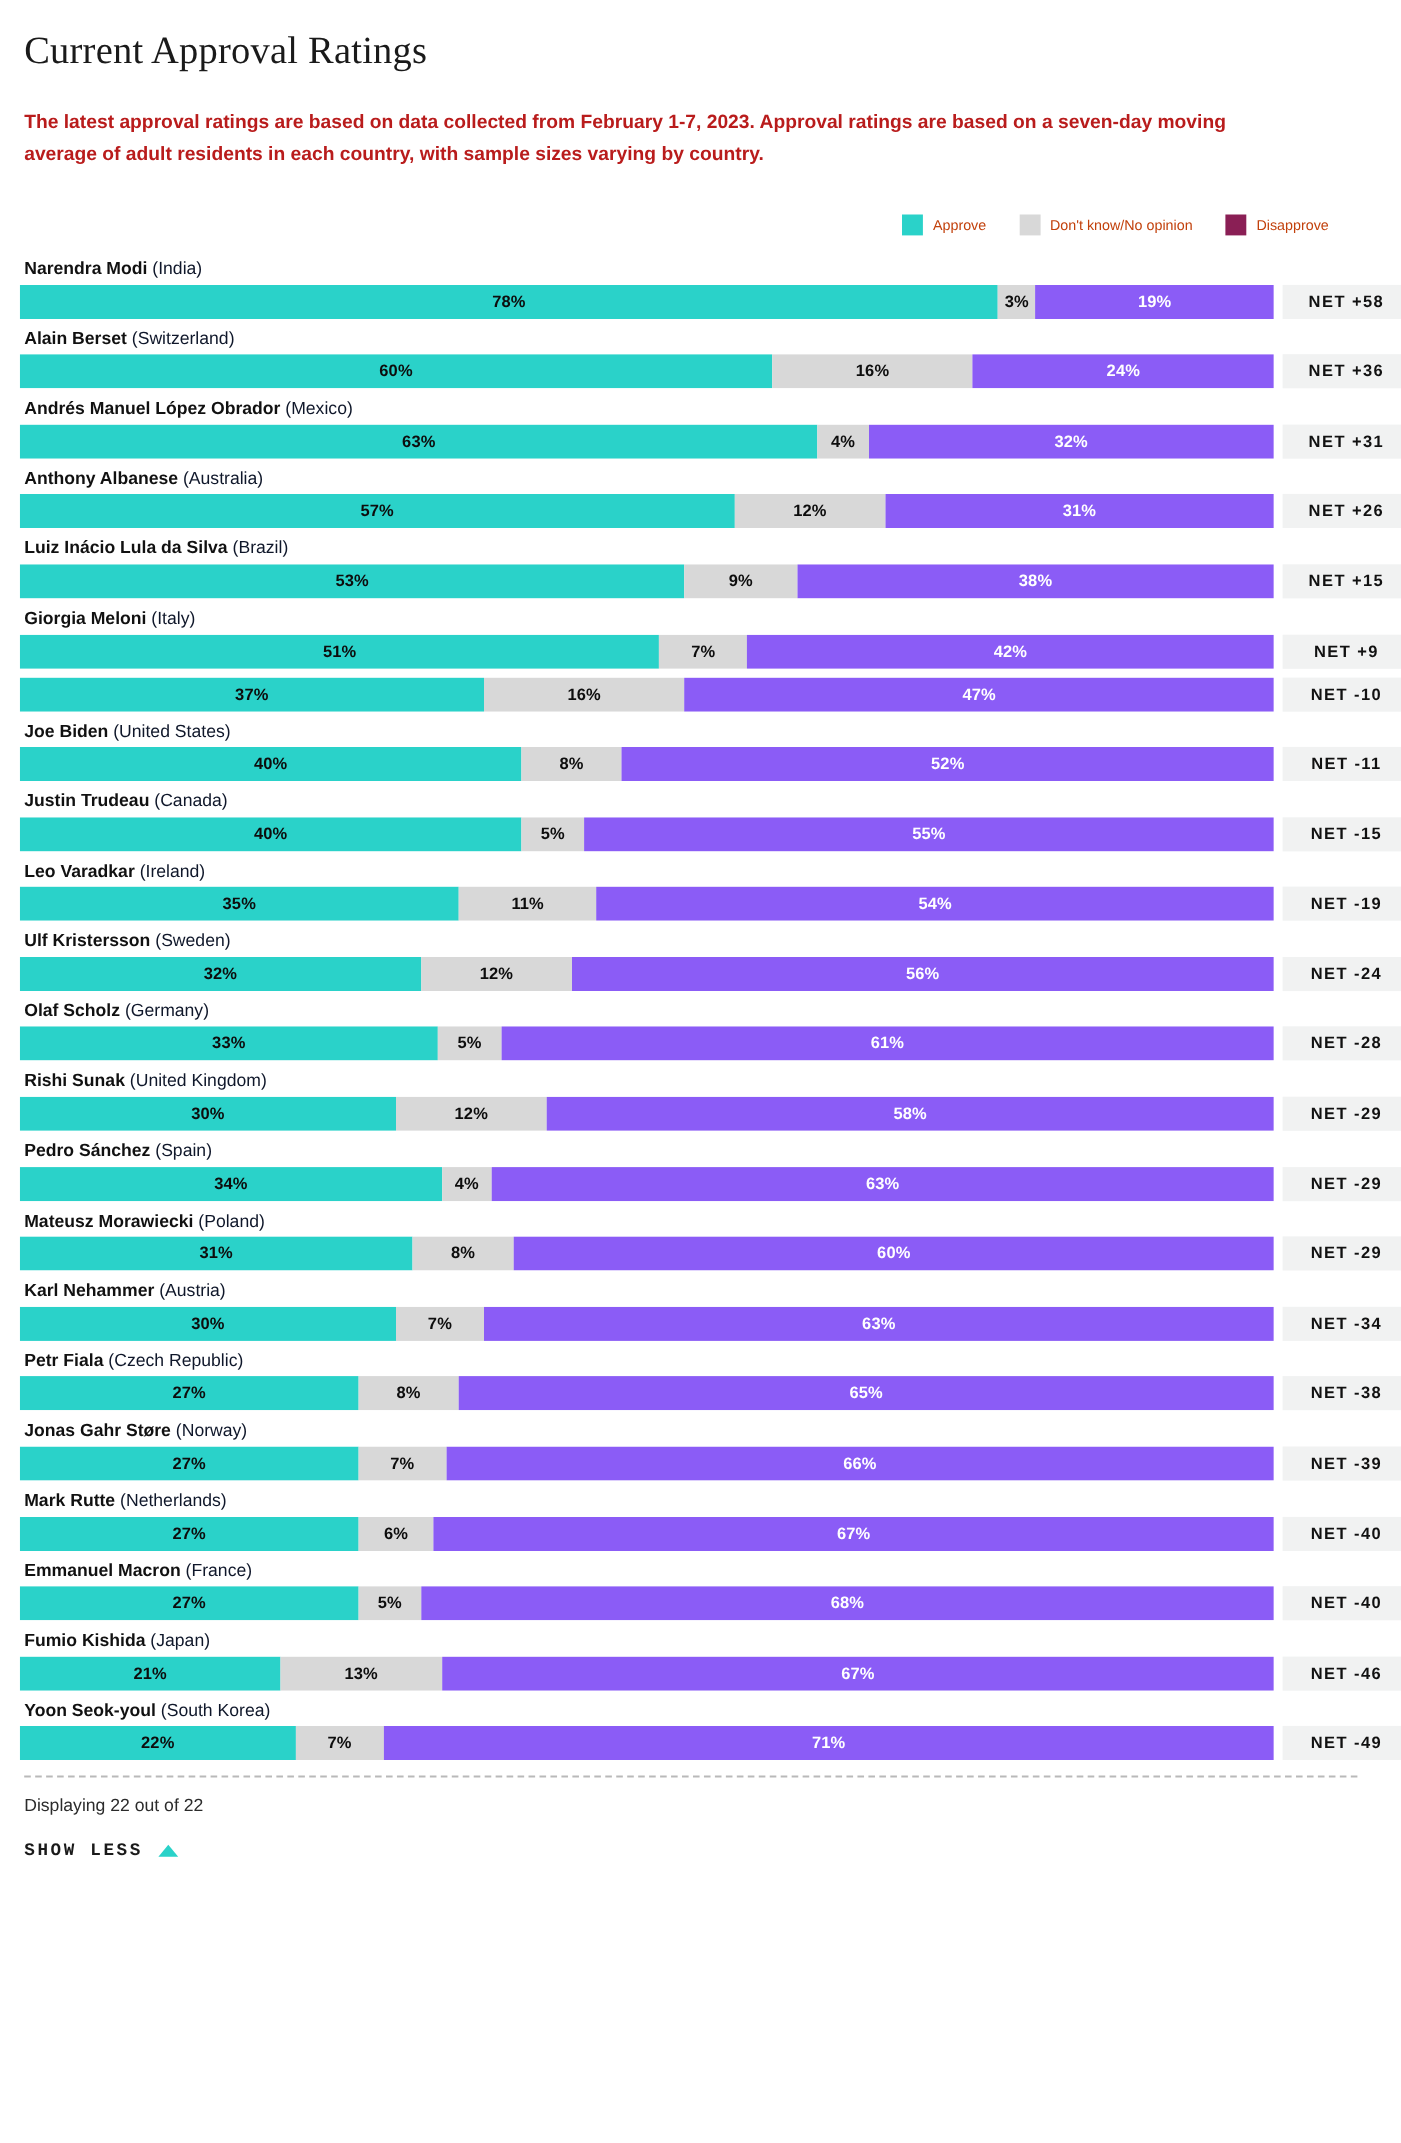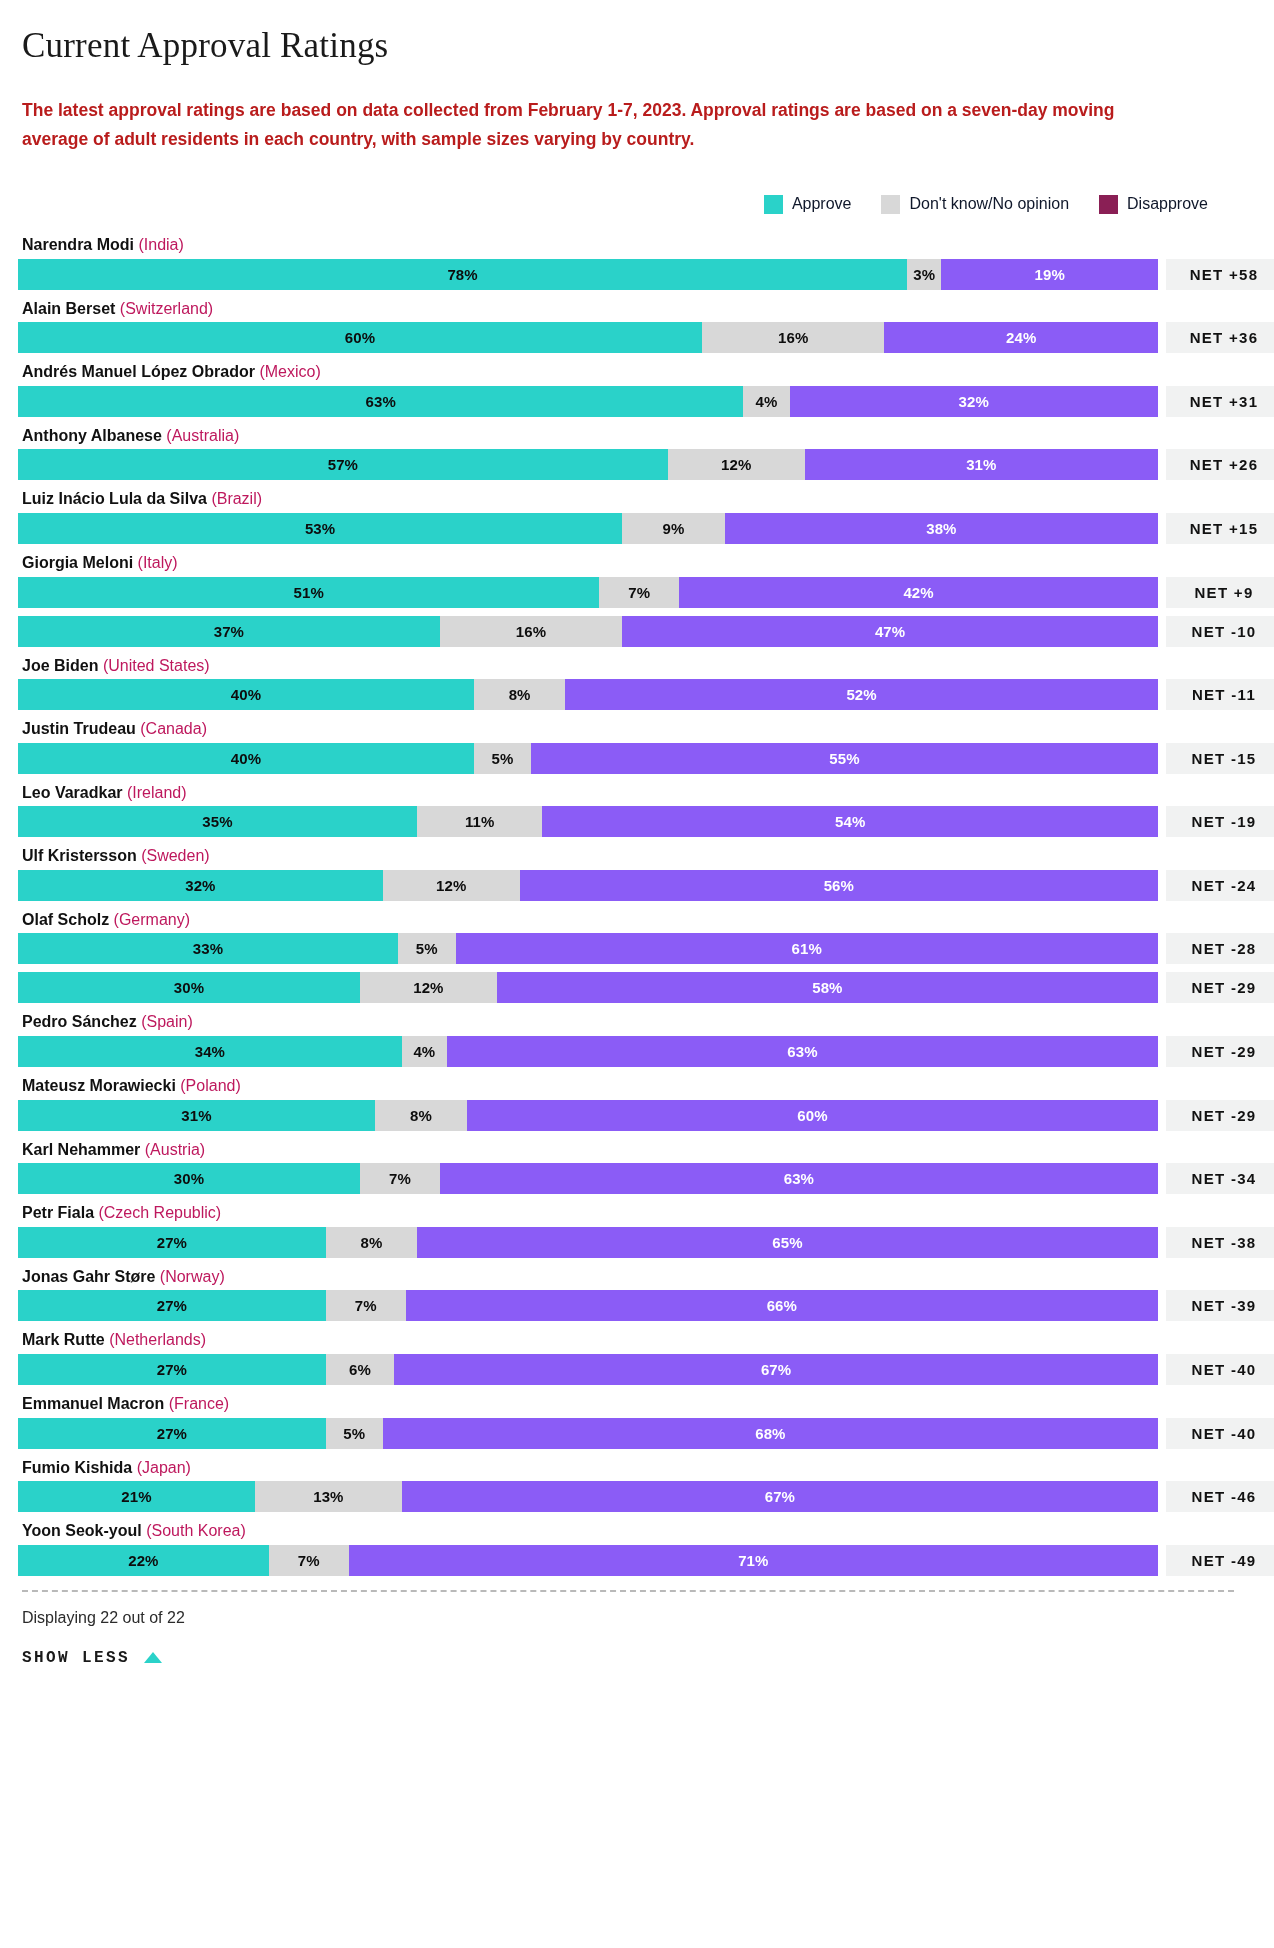--- a/index.html
+++ b/index.html
@@ -52,22 +52,22 @@
     align-items: center;
     gap: 9px;
   }
   .legend-swatch {
     width: 19px;
     height: 19px;
     display: block;
     flex: 0 0 auto;
   }
   .legend-label {
-    font-size: 16px;
-    color: #0f172a;
+    font-size: 13px;
+    color: #c2410c;
     line-height: 1;
   }
   
   .chart {
     margin-top: 20px;
   }
   .row {
     margin-bottom: 8px;
   }
   .row-label {
@@ -75,21 +75,21 @@
     line-height: 1.35;
     margin: 0 0 3px 4px;
     color: #111111;
     white-space: nowrap;
   }
   .row-label .person {
     font-weight: 700;
   }
   .row-label .country {
     font-weight: 400;
-    color: #be185d;
+    color: #0f172a;
   }
   .row-bar {
     display: flex;
     align-items: stretch;
     height: 31px;
   }
   .bar-track {
     display: flex;
     flex: 0 0 1140px;
     width: 1140px;
@@ -310,20 +310,21 @@
         <div class="row-bar">
           <div class="bar-track">
             <div class="seg seg-approve" style="width: 33.3333%;">33%</div>
             <div class="seg seg-dk" style="width: 5.05051%;">5%</div>
             <div class="seg seg-dis" style="width: 61.6162%;">61%</div>
           </div>
           <div class="net">NET -28</div>
         </div>
       </div>
       <div class="row">
+        <div class="row-label"><span class="person">Rishi Sunak</span> <span class="country">(United Kingdom)</span></div>
         <div class="row-bar">
           <div class="bar-track">
             <div class="seg seg-approve" style="width: 30%;">30%</div>
             <div class="seg seg-dk" style="width: 12%;">12%</div>
             <div class="seg seg-dis" style="width: 58%;">58%</div>
           </div>
           <div class="net">NET -29</div>
         </div>
       </div>
       <div class="row">

